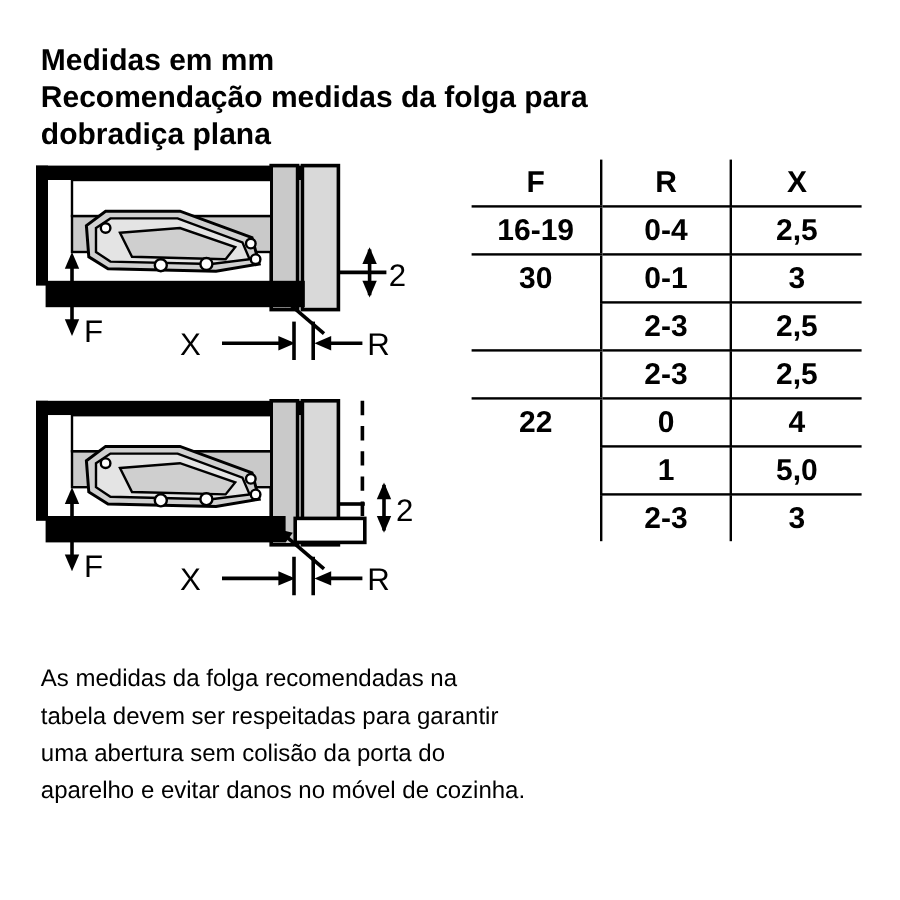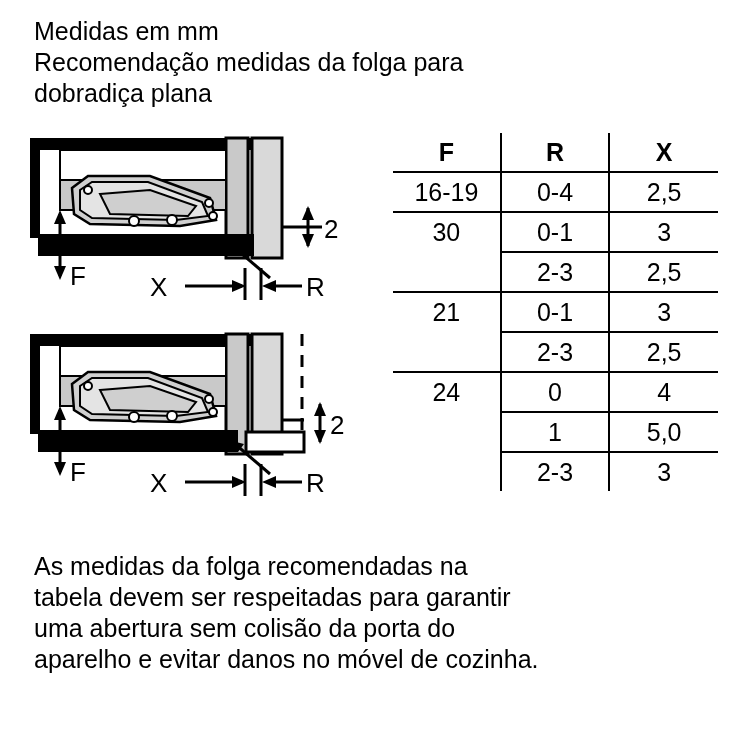--- a/index.html
+++ b/index.html
@@ -18,25 +18,25 @@
   #page {
     position: relative;
     width: 750px;
     height: 750px;
   }
 
   
   .heading {
     position: absolute;
     left: 34px;
-    top: 16px;
+    top: 35px;
     width: 640px;
     font-size: 25px;
     line-height: 31px;
-    font-weight: 400;
+    font-weight: 700;
     color: #000;
     white-space: pre-line;
   }
 
   
   .diagram-wrap {
     position: absolute;
     left: 30px;
     top: 128px;
     width: 350px;
@@ -54,41 +54,41 @@
   table.spec {
     border-collapse: collapse;
     width: 325px;
     font-size: 25px;
   }
   table.spec th, table.spec td {
     text-align: center;
     vertical-align: middle;
     height: 38px;
     padding: 0;
-    font-weight: 400;
+    font-weight: 700;
     border-bottom: 2px solid #000;
   }
   table.spec th {
     font-weight: 700;
     font-size: 25px;
   }
   table.spec .colF { width: 108px; }
   table.spec .colR { width: 108px; border-left: 2px solid #000; border-right: 2px solid #000; }
   table.spec .colX { width: 109px; }
   table.spec tr.no-line td.colF { border-bottom: none; }
   table.spec tr.head th { border-bottom: 2px solid #000; }
   table.spec tr.last td { border-bottom: none; }
 
   
   .footer-text {
     position: absolute;
     left: 34px;
     top: 551px;
     width: 690px;
-    font-size: 25px;
+    font-size: 20px;
     line-height: 31px;
     white-space: pre-line;
   }
 </style>
 </head>
 <body>
 
 <div id="page">
 
   <div class="heading">Medidas em mm
@@ -235,32 +235,27 @@
         <tr class="no-line">
           <td class="colF">30</td>
           <td class="colR">0-1</td>
           <td class="colX">3</td>
         </tr>
         <tr>
           <td class="colF"></td>
           <td class="colR">2-3</td>
           <td class="colX">2,5</td>
         </tr>
-        <tr class="no-line">
-          <td class="colF">21</td>
-          <td class="colR">0-1</td>
-          <td class="colX">3</td>
-        </tr>
         <tr>
           <td class="colF"></td>
           <td class="colR">2-3</td>
           <td class="colX">2,5</td>
         </tr>
         <tr class="no-line">
-          <td class="colF">24</td>
+          <td class="colF">22</td>
           <td class="colR">0</td>
           <td class="colX">4</td>
         </tr>
         <tr class="no-line">
           <td class="colF"></td>
           <td class="colR">1</td>
           <td class="colX">5,0</td>
         </tr>
         <tr class="last">
           <td class="colF"></td>

